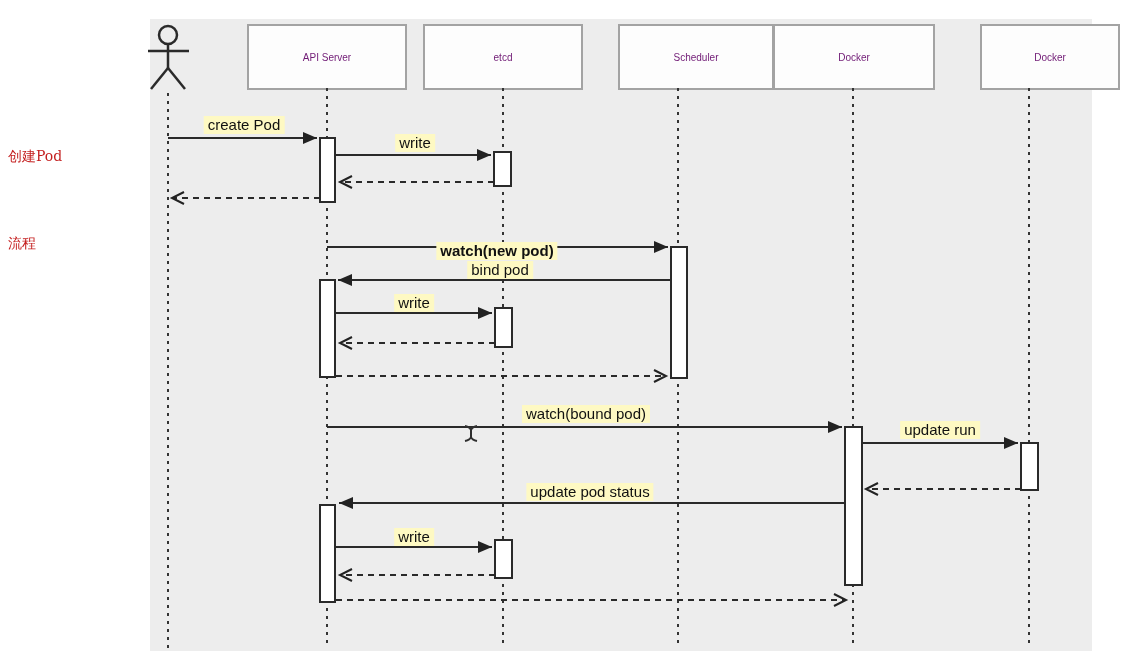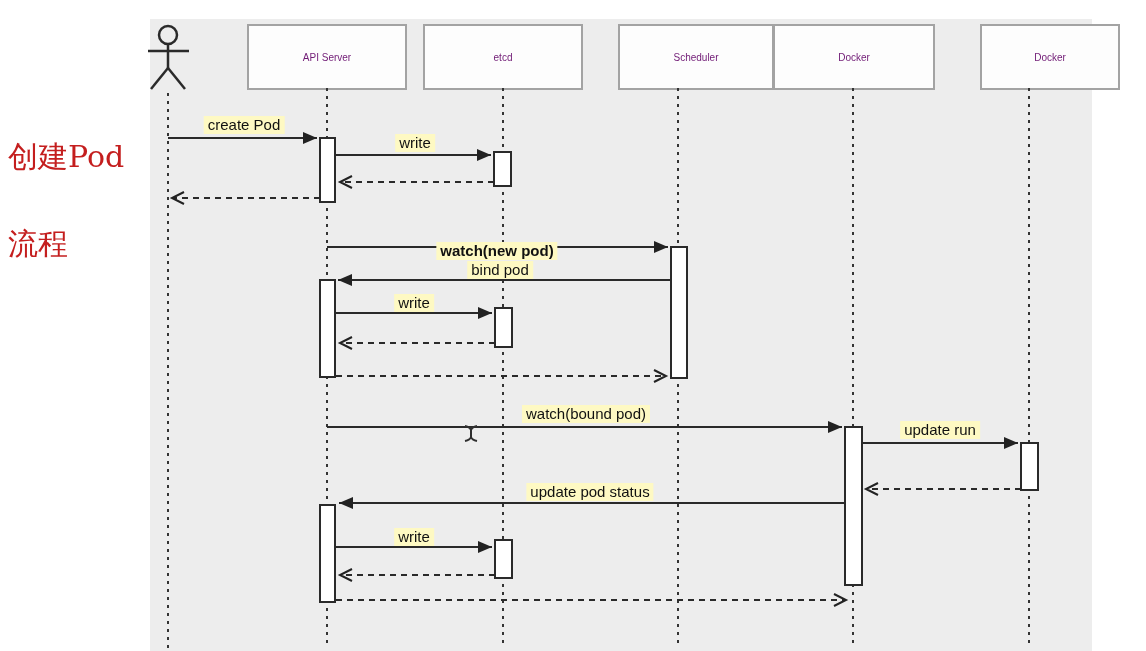--- a/index.html
+++ b/index.html
@@ -8,21 +8,21 @@
     background:#ffffff;font-family:"Liberation Sans",sans-serif;
   }
   #stage{position:absolute;left:0;top:0;width:1146px;height:651px;}
   .diagram-bg{
     position:absolute;left:150px;top:19px;width:942px;height:632px;
     background:#ededed;
   }
   .annotation{
     position:absolute;left:8px;top:84px;
     color:#c41e1e;font-family:"DejaVu Serif",serif;
-    font-size:30px;line-height:29px;white-space:pre;
+    font-size:14px;line-height:29px;white-space:pre;
   }
   .pbox{
     position:absolute;top:24px;height:62px;
     background:#fdfdfd;border:2px solid #a3a3a3;
     display:flex;align-items:center;justify-content:center;
     font-size:10px;color:#701a75;
   }
   svg.layer{position:absolute;left:0;top:0;}
   .msg{
     position:absolute;transform:translateX(-50%);

